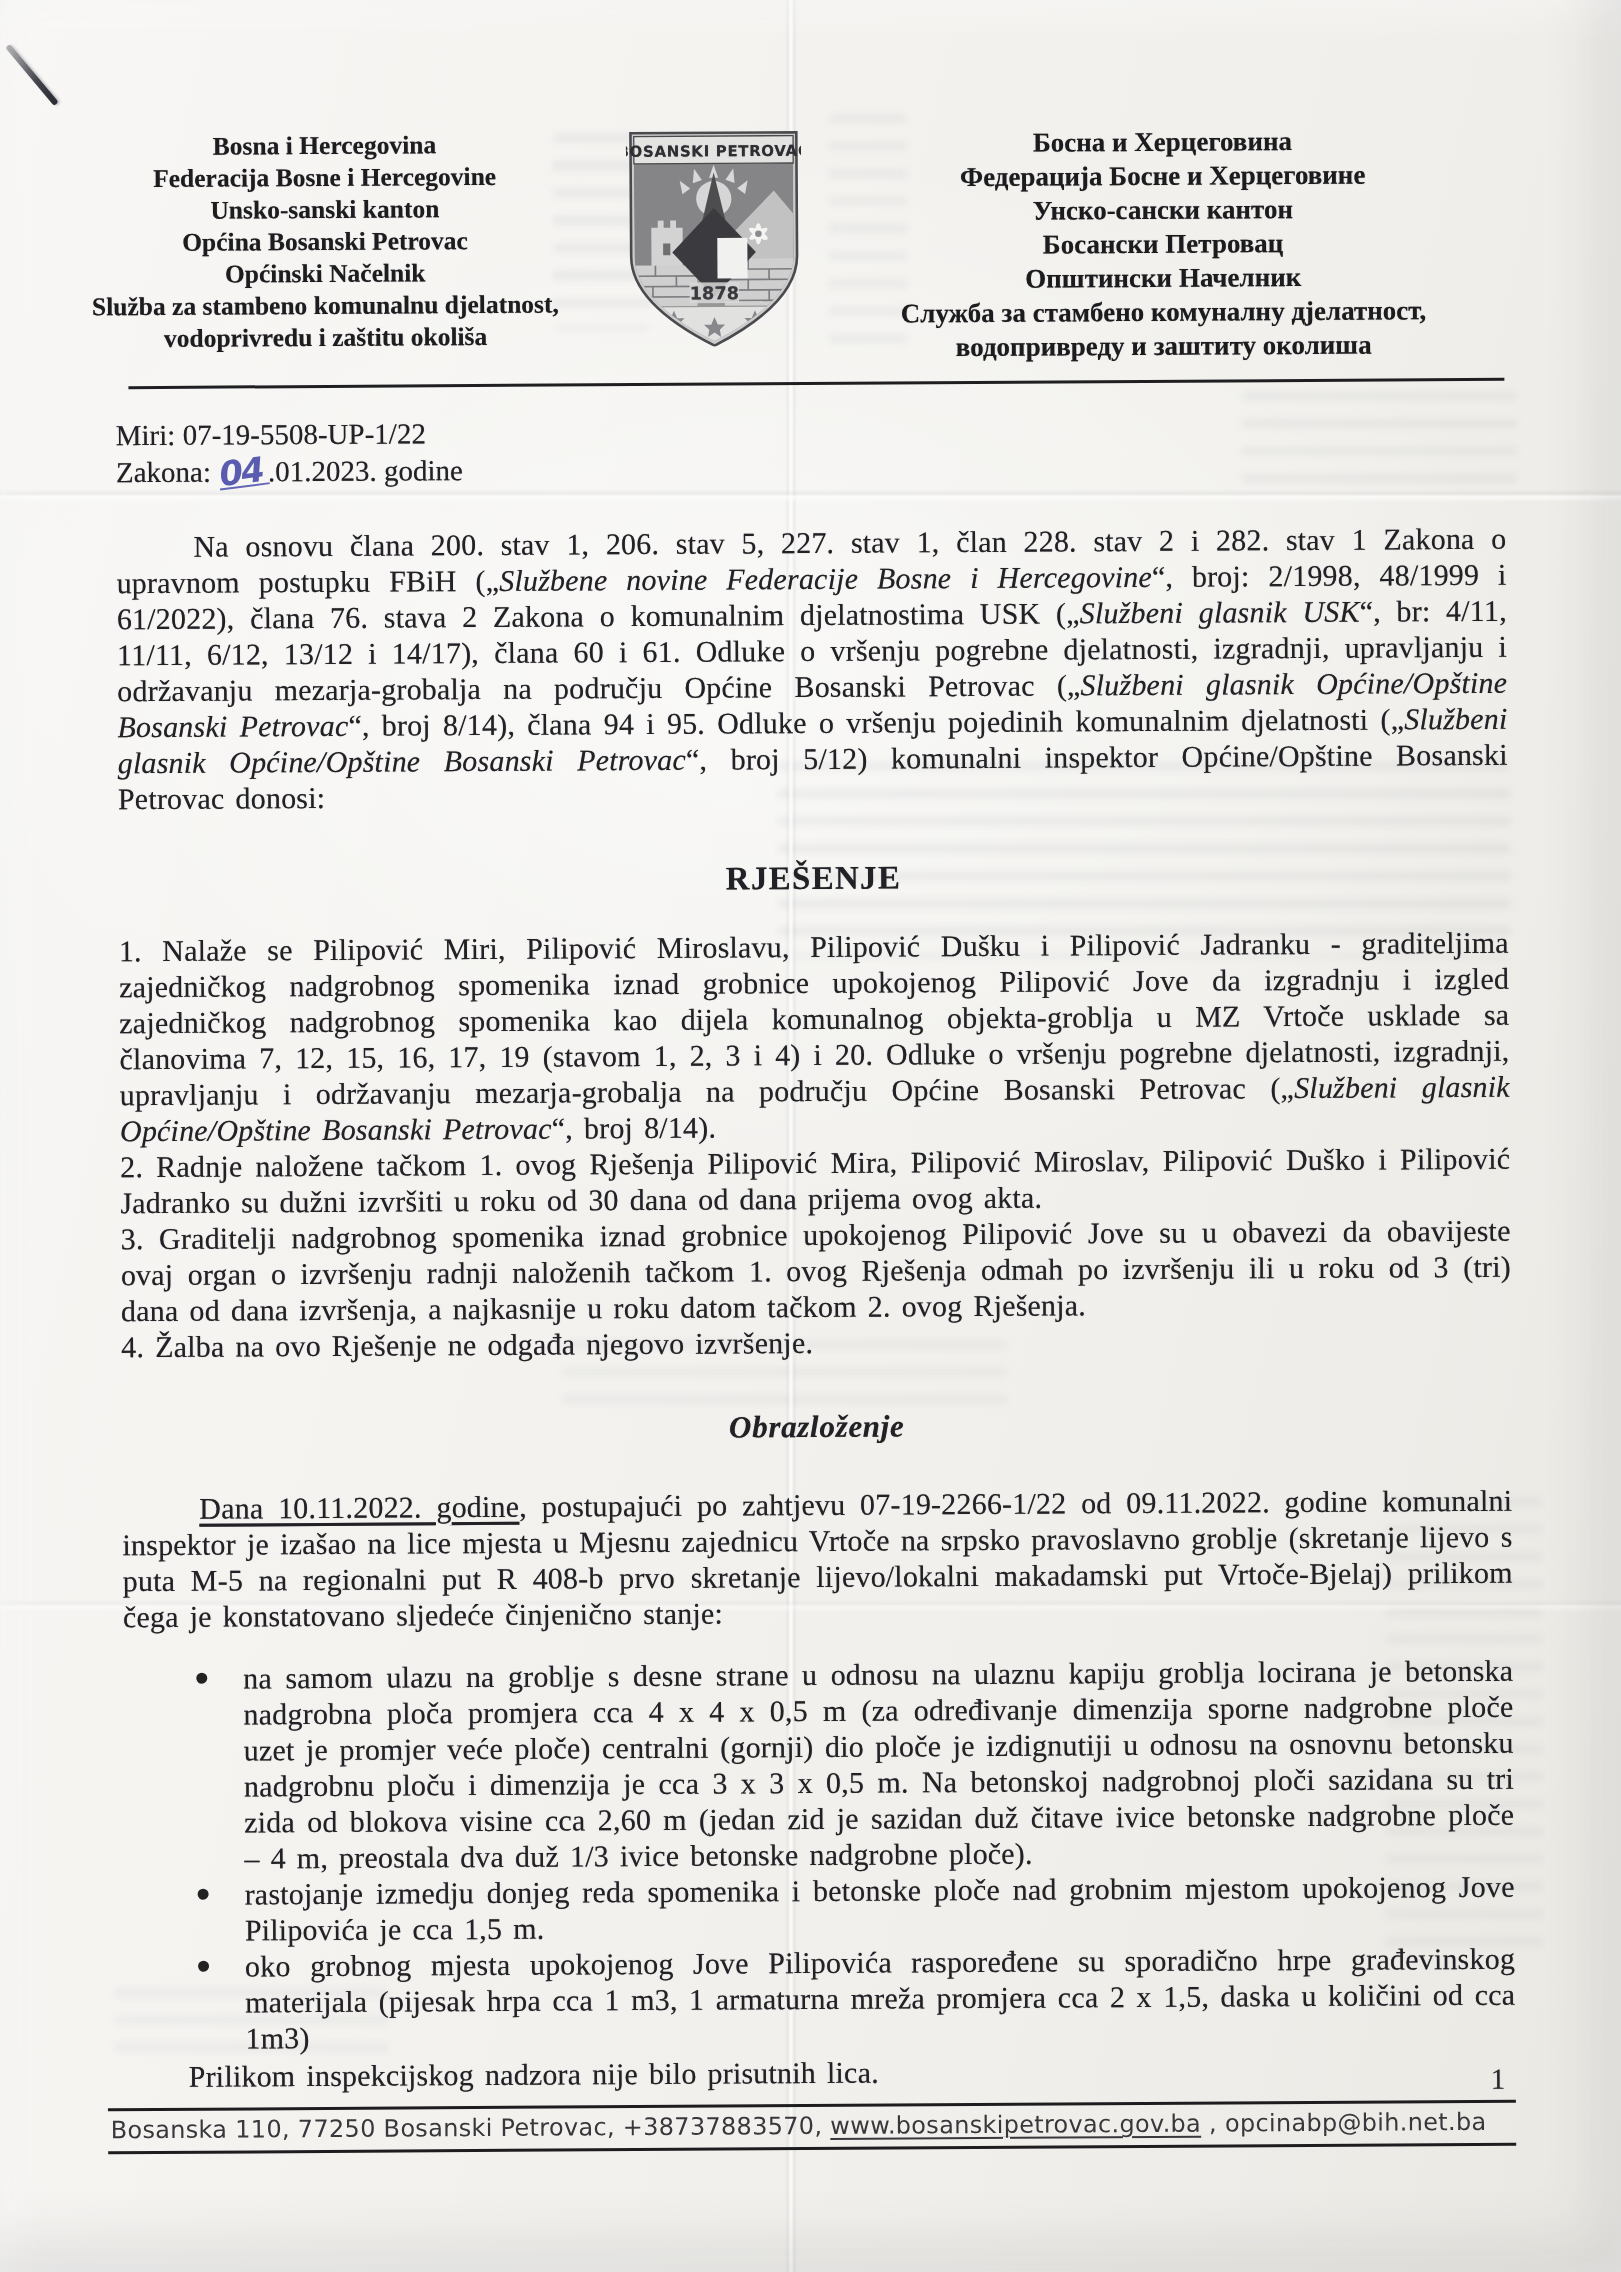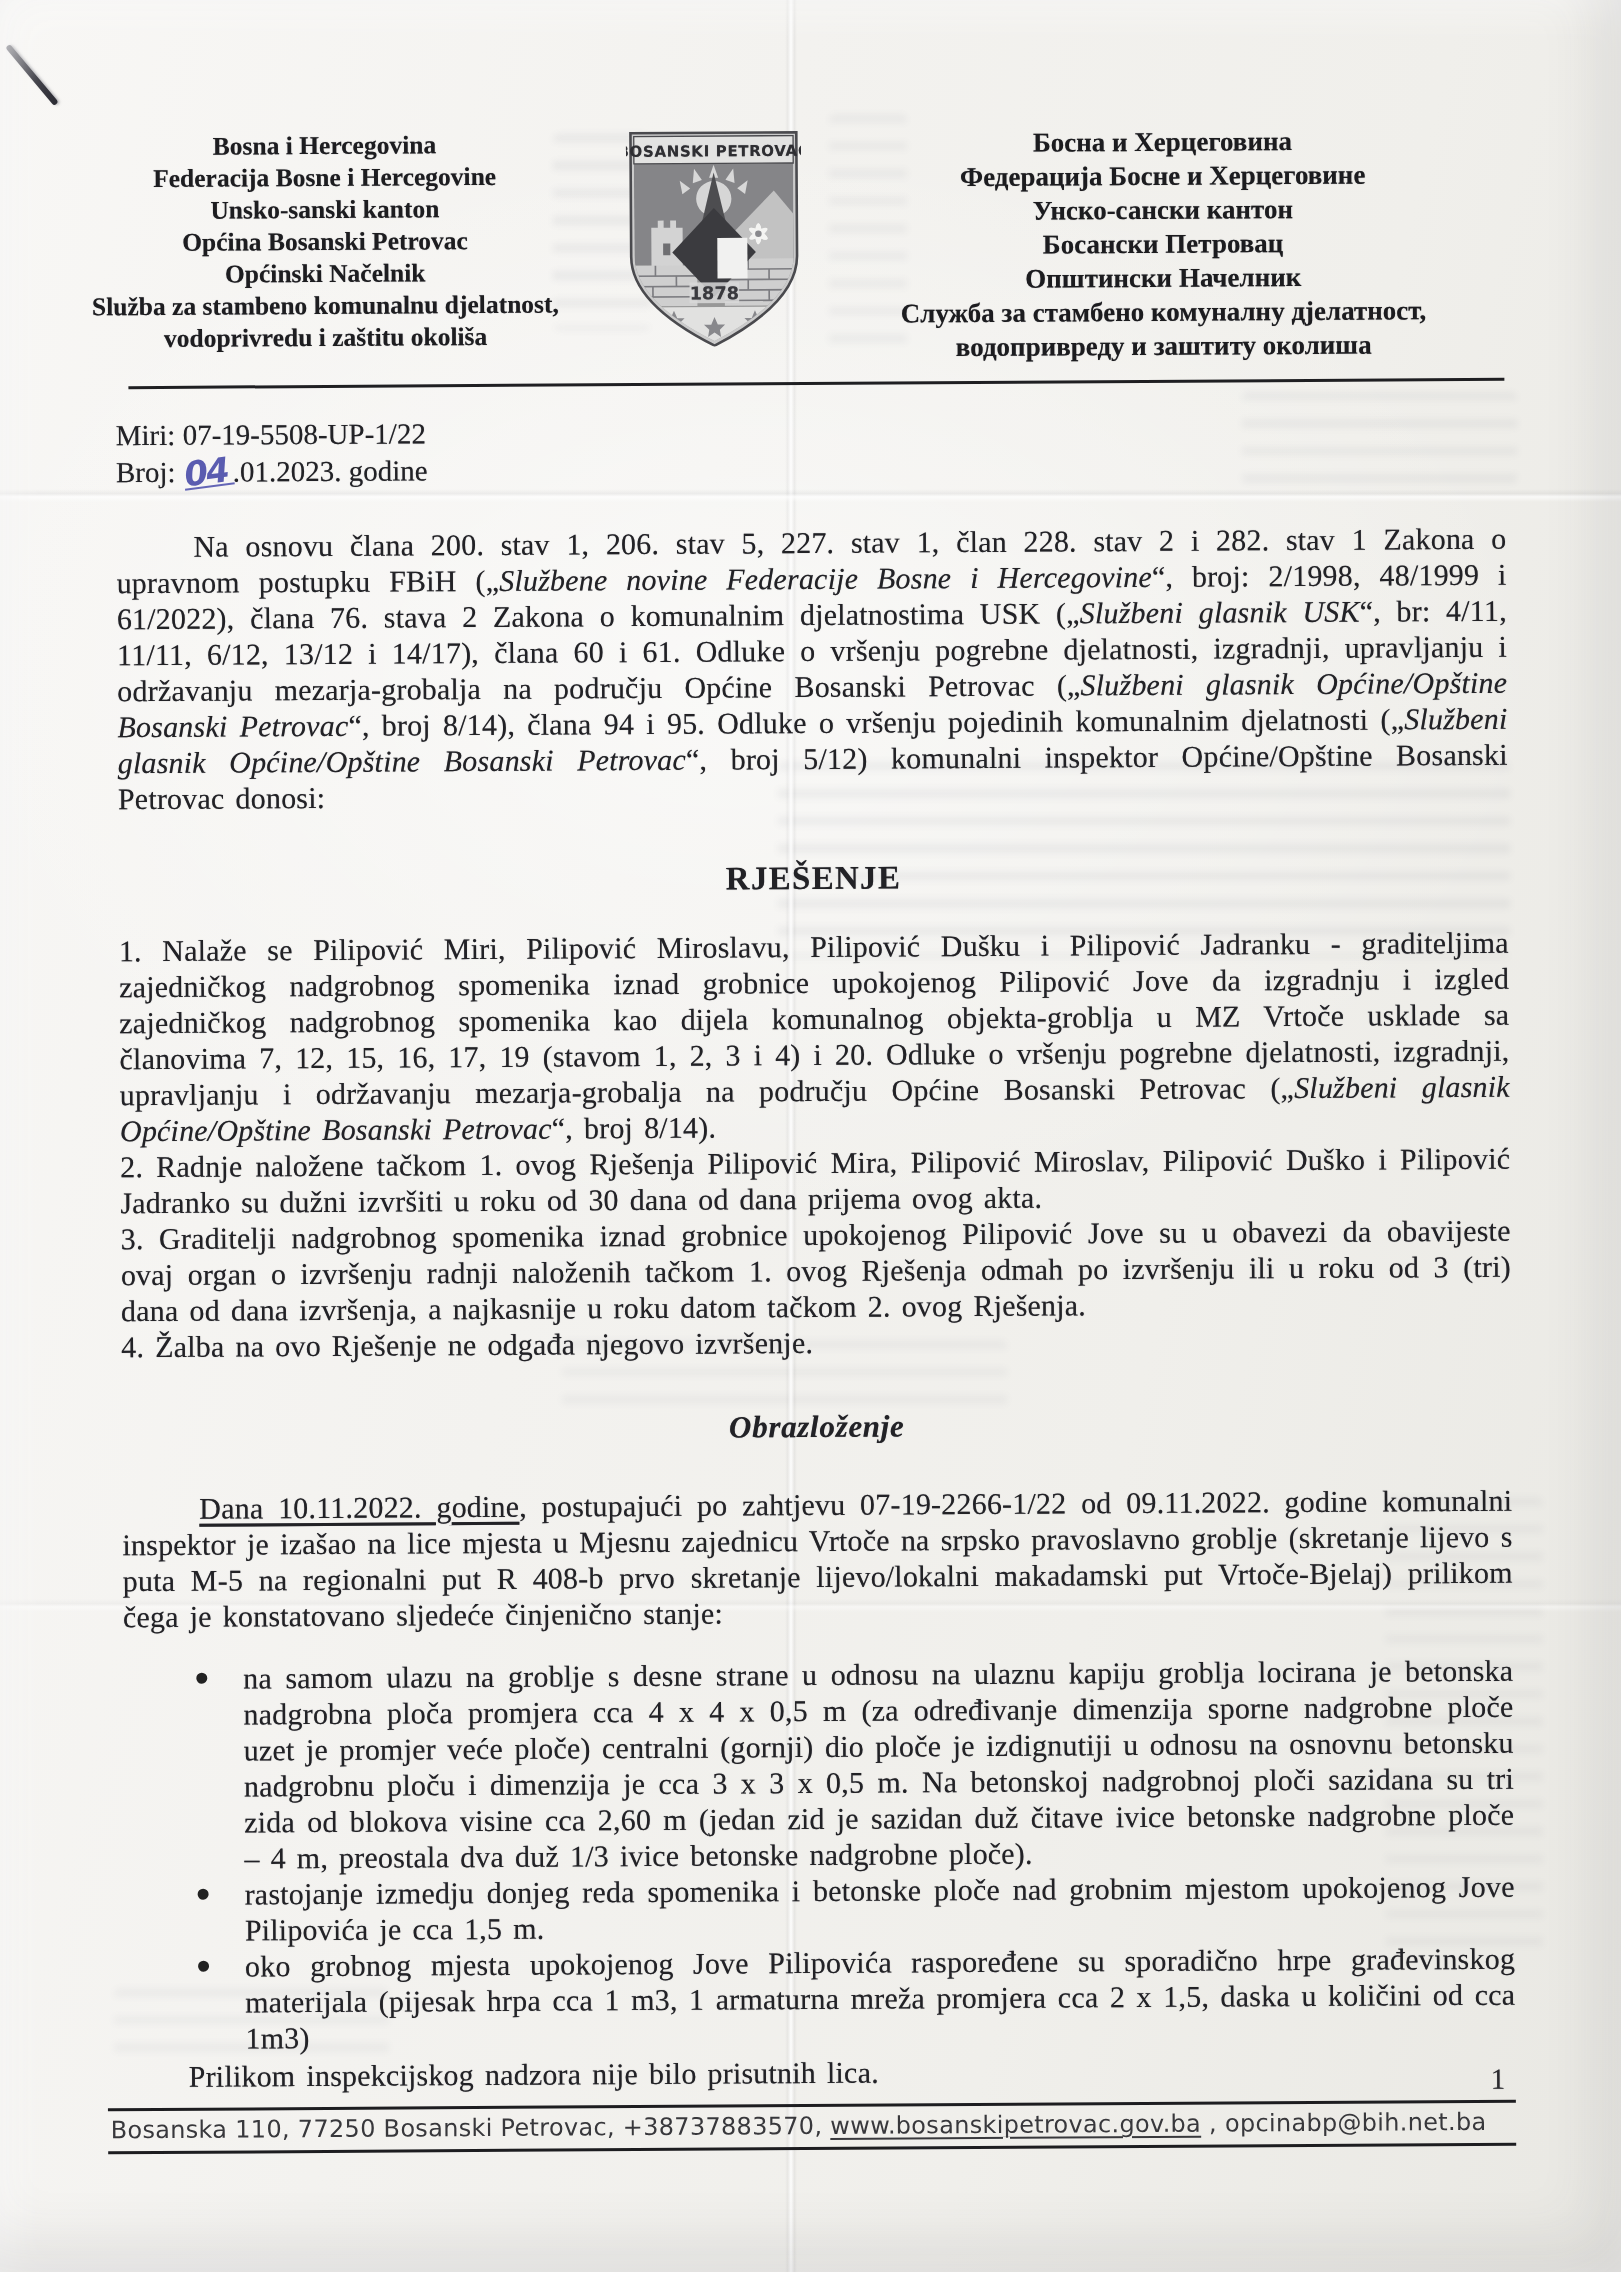--- a/index.html
+++ b/index.html
@@ -235,21 +235,21 @@
     </div>
 
     <hr class="divider">
 
     <div class="refblock">
       <div>
         <span>Miri:</span>
         <span>07-19-5508-UP-1/22</span>
       </div>
       <div>
-        <span>Broj:</span>
+        <span>Zakona:</span>
         <span class="hand">04</span><span>.01.2023. godine</span>
       </div>
     </div>
 
     <div class="doc">
 
       <p class="indent"><span>Na osnovu člana 200. stav 1, 206. stav 5, 227. stav 1, član 228. stav 2 i 282. stav 1 Zakona o upravnom postupku FBiH („</span><span class="it">Službene novine Federacije Bosne i Hercegovine</span><span>“,  broj: 2/1998, 48/1999 i 61/2022),  člana 76. stava 2 Zakona o komunalnim djelatnostima USK („</span><span class="it">Službeni glasnik USK</span><span>“, br: 4/11, 11/11, 6/12, 13/12 i 14/17),  člana 60 i 61. Odluke o vršenju pogrebne djelatnosti, izgradnji, upravljanju i održavanju mezarja-grobalja na području Općine Bosanski Petrovac („</span><span class="it">Službeni glasnik Općine/Opštine Bosanski Petrovac</span><span>“, broj 8/14), člana 94 i 95. Odluke o vršenju pojedinih komunalnim djelatnosti („</span><span class="it">Službeni glasnik Općine/Opštine Bosanski Petrovac</span><span>“, broj 5/12) komunalni inspektor Općine/Opštine Bosanski Petrovac donosi:</span></p>
 
       <p class="decision-title">RJEŠENJE</p>
 

